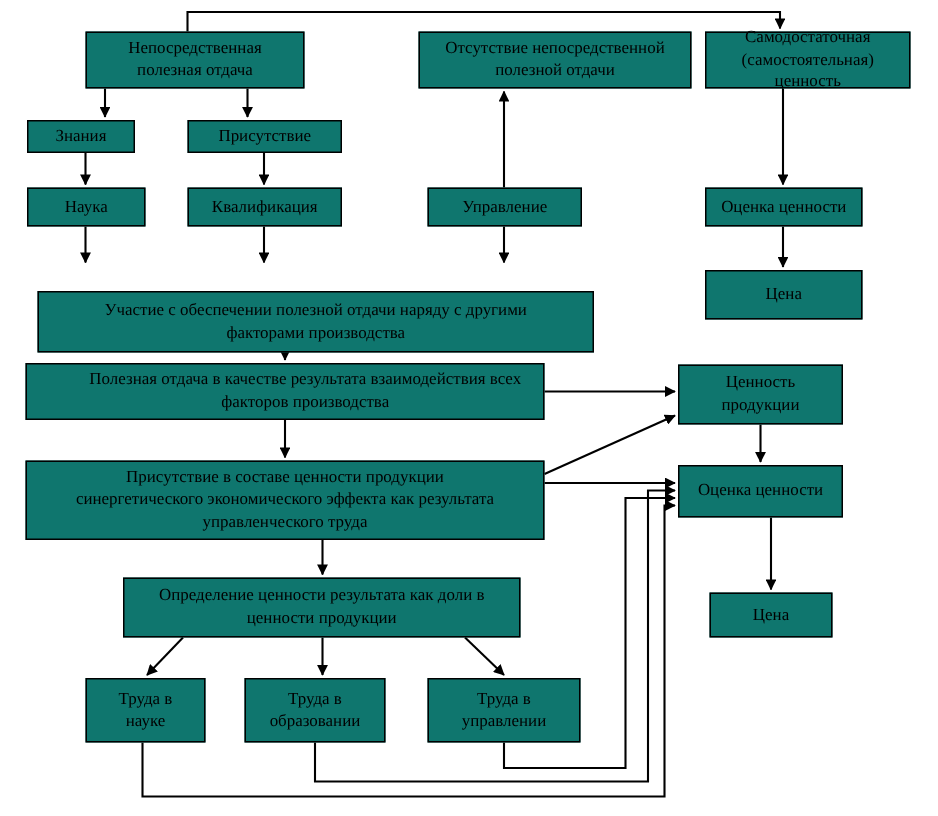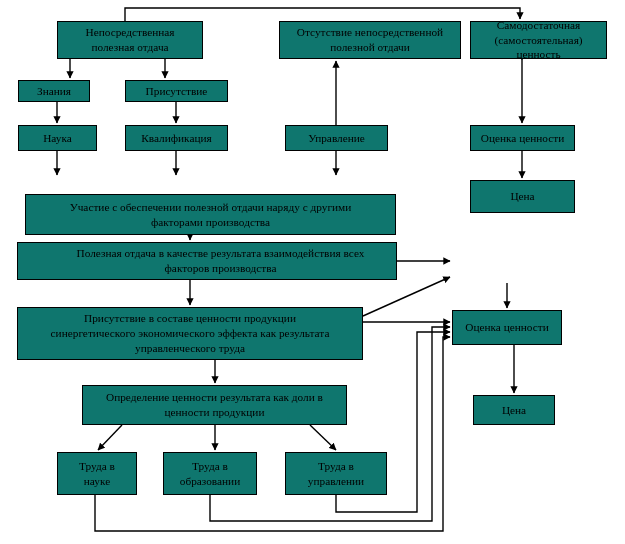--- a/index.html
+++ b/index.html
@@ -145,25 +145,29 @@
 
   <div class="node" style="left:25px; top:177px; width:371px; height:41px;margin-top:17px;">
     <span class="txt">Участие с обеспечении полезной отдачи наряду с другими
 факторами производства</span>
   </div>
 
   <div class="node" style="left:470px; top:180px; width:105px; height:33px;">
     <span class="txt">Цена</span>
   </div>
 
-  <div class="node" style="left:17px; top:242px; width:380px; height:38px;padding-left:30px;">
+  <div class="node" style="left:17px; top:242px; width:346px; height:38px;padding-left:30px;">
     <span class="txt">Полезная отдача в качестве результата взаимодействия всех
 факторов производства</span>
   </div>
 
+  <div class="node" style="left:452px; top:243px; width:110px; height:40px;">
+    <span class="txt">Ценность
+продукции</span>
+  </div>
 
   <div class="node" style="left:17px; top:307px; width:346px; height:53px;justify-content:flex-end;">
     <span class="txt">Присутствие в составе ценности продукции
 синергетического экономического эффекта как результата
 управленческого труда</span>
   </div>
 
   <div class="node" style="left:452px; top:310px; width:110px; height:35px;">
     <span class="txt">Оценка ценности</span>
   </div>

